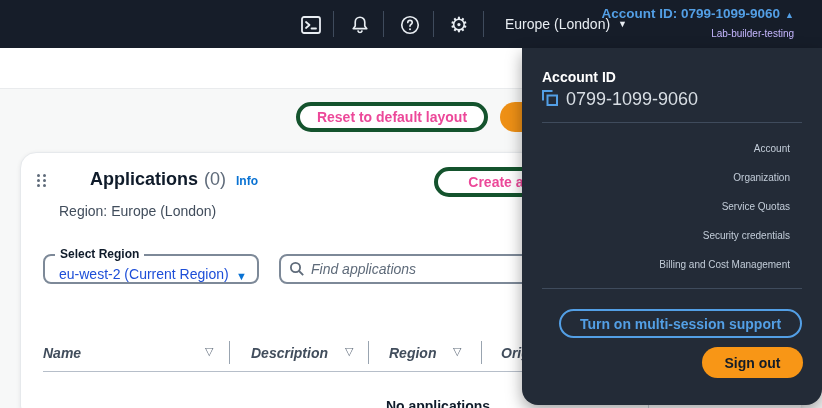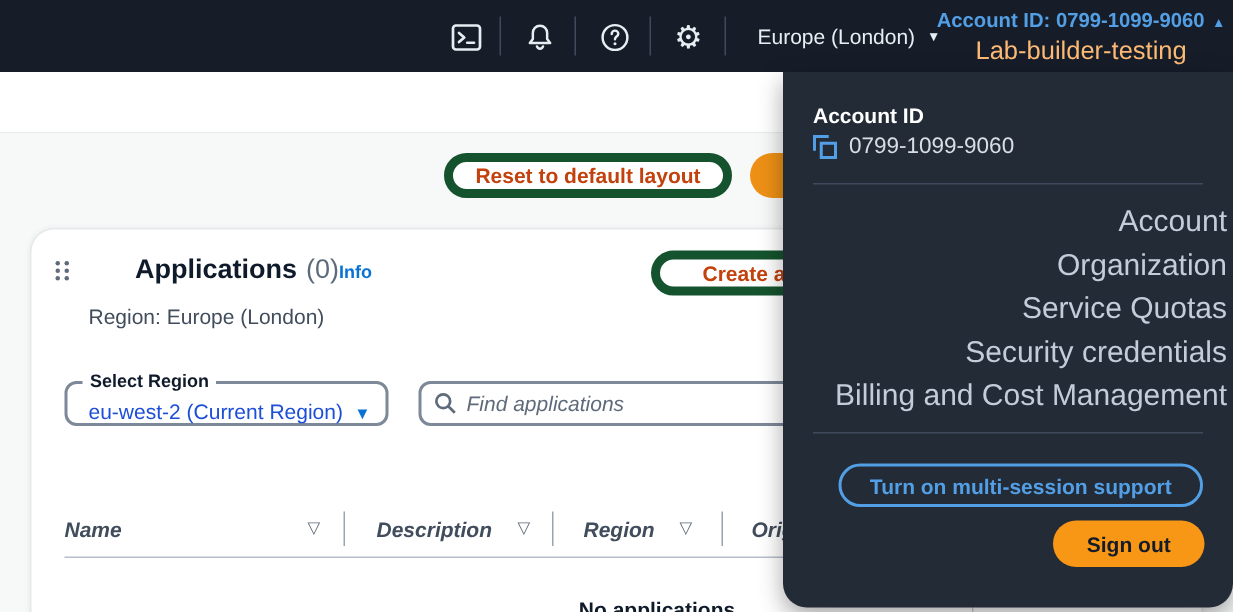--- a/index.html
+++ b/index.html
@@ -7,47 +7,47 @@
     font-family:"Liberation Sans", sans-serif; }
 
   
   .topbar { position:absolute; left:0; top:0; width:822px; height:48px; background:#161d29; z-index:5; }
   .tb-icon { position:absolute; top:12px; width:26px; height:26px; display:flex;
     align-items:center; justify-content:center; color:#e8edf2; cursor:pointer; }
   .tb-sep { position:absolute; top:11px; width:1px; height:26px; background:#3f4b5c; }
   .tb-region { position:absolute; left:505px; top:0; height:48px; display:flex; align-items:center;
     color:#e8edf2; font-size:14px; cursor:pointer; }
   .tb-region .caret { font-size:9px; margin-left:8px; color:#e8edf2; }
-  .tb-account { position:absolute; right:5px; top:5px; text-align:center; line-height:18px; }
+  .tb-account { position:absolute; right:28px; top:5px; text-align:right; line-height:18px; }
   .tb-account .l1 { color:#539fe5; font-size:13.5px; font-weight:bold; cursor:pointer; }
   .tb-account .l1 .caret { font-size:9px; margin-left:5px; }
-  .tb-account .l2 { color:#fdba74; font-size:17px; margin-top:1px; }
+  .tb-account .l2 { color:#c4b5fd; font-size:10px; margin-top:1px; }
 
   
   .band { position:absolute; left:0; top:48px; width:822px; height:40px; background:#ffffff; }
   .band-line { position:absolute; left:0; top:88px; width:822px; height:1px; background:#e9ebed; }
   .content-bg { position:absolute; left:0; top:89px; width:822px; height:319px; background:#f7f8f8; }
 
-  .btn-outline { border:6px solid #14532d; color:#c2410c; background:#fff; font-weight:bold;
+  .btn-outline { border:4px solid #14532d; color:#ec4899; background:#fff; font-weight:bold;
     font-size:14px; border-radius:16px; display:flex; align-items:center; justify-content:center;
     cursor:pointer; font-family:"Liberation Sans",sans-serif; }
   .reset-btn { position:absolute; left:296px; top:102px; width:192px; height:30px; }
   .orange-partial { position:absolute; left:500px; top:102px; width:120px; height:30px;
     background:#ee9016; border-radius:16px; cursor:pointer; }
 
   
   .card { position:absolute; left:20px; top:152px; width:782px; height:270px; background:#fff;
     border:1px solid #e6e9ec; border-radius:16px; box-shadow:0 1px 4px rgba(0,28,36,.08); }
   .drag-handle { position:absolute; left:16px; top:21px; width:11px; height:16px;
     display:grid; grid-template-columns:3px 3px; grid-auto-rows:3px; gap:2px 3px; cursor:grab; }
   .drag-handle i { background:#5f6b7a; border-radius:50%; }
   .card-title { position:absolute; left:38px; top:16px; display:flex; align-items:baseline; }
   .card-title .t { font-size:18px; font-weight:bold; color:#0f1b2a;margin-left:31px; }
   .card-title .c { font-size:18px; color:#5f6b7a; margin-left:6px; }
-  .card-title .info { font-size:12px; font-weight:bold; color:#0972d3; cursor:pointer; }
+  .card-title .info { font-size:12px; font-weight:bold; color:#0972d3; margin-left:10px; cursor:pointer; }
   .region-line { position:absolute; left:38px; top:50px; font-size:14px; color:#414d5c; }
 
   .create-btn { position:absolute; left:413px; top:14px; width:190px; height:30px; }
 
   .select-region { position:absolute; left:22px; top:101px; width:216px; height:30px;
     border:2px solid #7d8998; border-radius:8px; background:#fff; cursor:pointer;
     display:flex; align-items:flex-end; padding:0 10px 0 14px; }
   .select-region .legend { position:absolute; left:10px; top:-9px; background:#fff; padding:0 5px;
     font-size:12px; font-weight:bold; color:#0f1b2a; white-space:nowrap; }
   .select-region .val { font-size:14px; color:#1d4ed8; flex:1; }
@@ -67,24 +67,24 @@
   .empty-text { position:absolute; left:417px; top:245px; transform:translateX(-50%);
     font-size:14px; font-weight:bold; color:#0f1b2a; white-space:nowrap; }
 
   .widget-divider { position:absolute; left:648px; top:402px; width:1px; height:6px; background:#cdd3d9; }
 
   
   .panel { position:absolute; left:522px; top:48px; width:300px; height:357px; background:#232b37;
     border-radius:0 0 16px 16px; box-shadow:0 6px 16px rgba(0,0,0,.35); z-index:6;text-align:right; }
   .panel .hdr { position:absolute; left:20px; top:21px; color:#ffffff; font-size:14px; font-weight:bold; }
   .panel .copy { position:absolute; left:19px; top:41px; width:18px; height:18px; cursor:pointer; }
-  .panel .acct-id { position:absolute; left:44px; top:41px; color:#d8dee4; font-size:15px; }
+  .panel .acct-id { position:absolute; left:44px; top:41px; color:#d8dee4; font-size:18px; }
   .panel .div1 { position:absolute; left:20px; right:20px; top:74px; height:1px; background:#3f4b5c; }
   .panel .menu { position:absolute; left:0; right:0; top:86px; }
-  .panel .menu .mi { height:29px; line-height:29px; padding:0 4px; color:#c3cdd9; font-size:20px; cursor:pointer; }
+  .panel .menu .mi { height:29px; line-height:29px; padding:0 32px; color:#c3cdd9; font-size:10px; cursor:pointer; }
   .panel .div2 { position:absolute; left:20px; right:20px; top:240px; height:1px; background:#3f4b5c; }
   .multi-btn { position:absolute; left:37px; top:261px; width:243px; height:29px;
     border:2px solid #539fe5; border-radius:16px; background:transparent; color:#539fe5;
     font-size:14px; font-weight:bold; display:flex; align-items:center; justify-content:center; cursor:pointer; }
   .signout-btn { position:absolute; left:180px; top:299px; width:101px; height:31px;
     background:#f89616; border-radius:16px; color:#131c28; font-size:14px; font-weight:bold;
     display:flex; align-items:center; justify-content:center; cursor:pointer; }
 
   svg { display:block; }
 </style>

